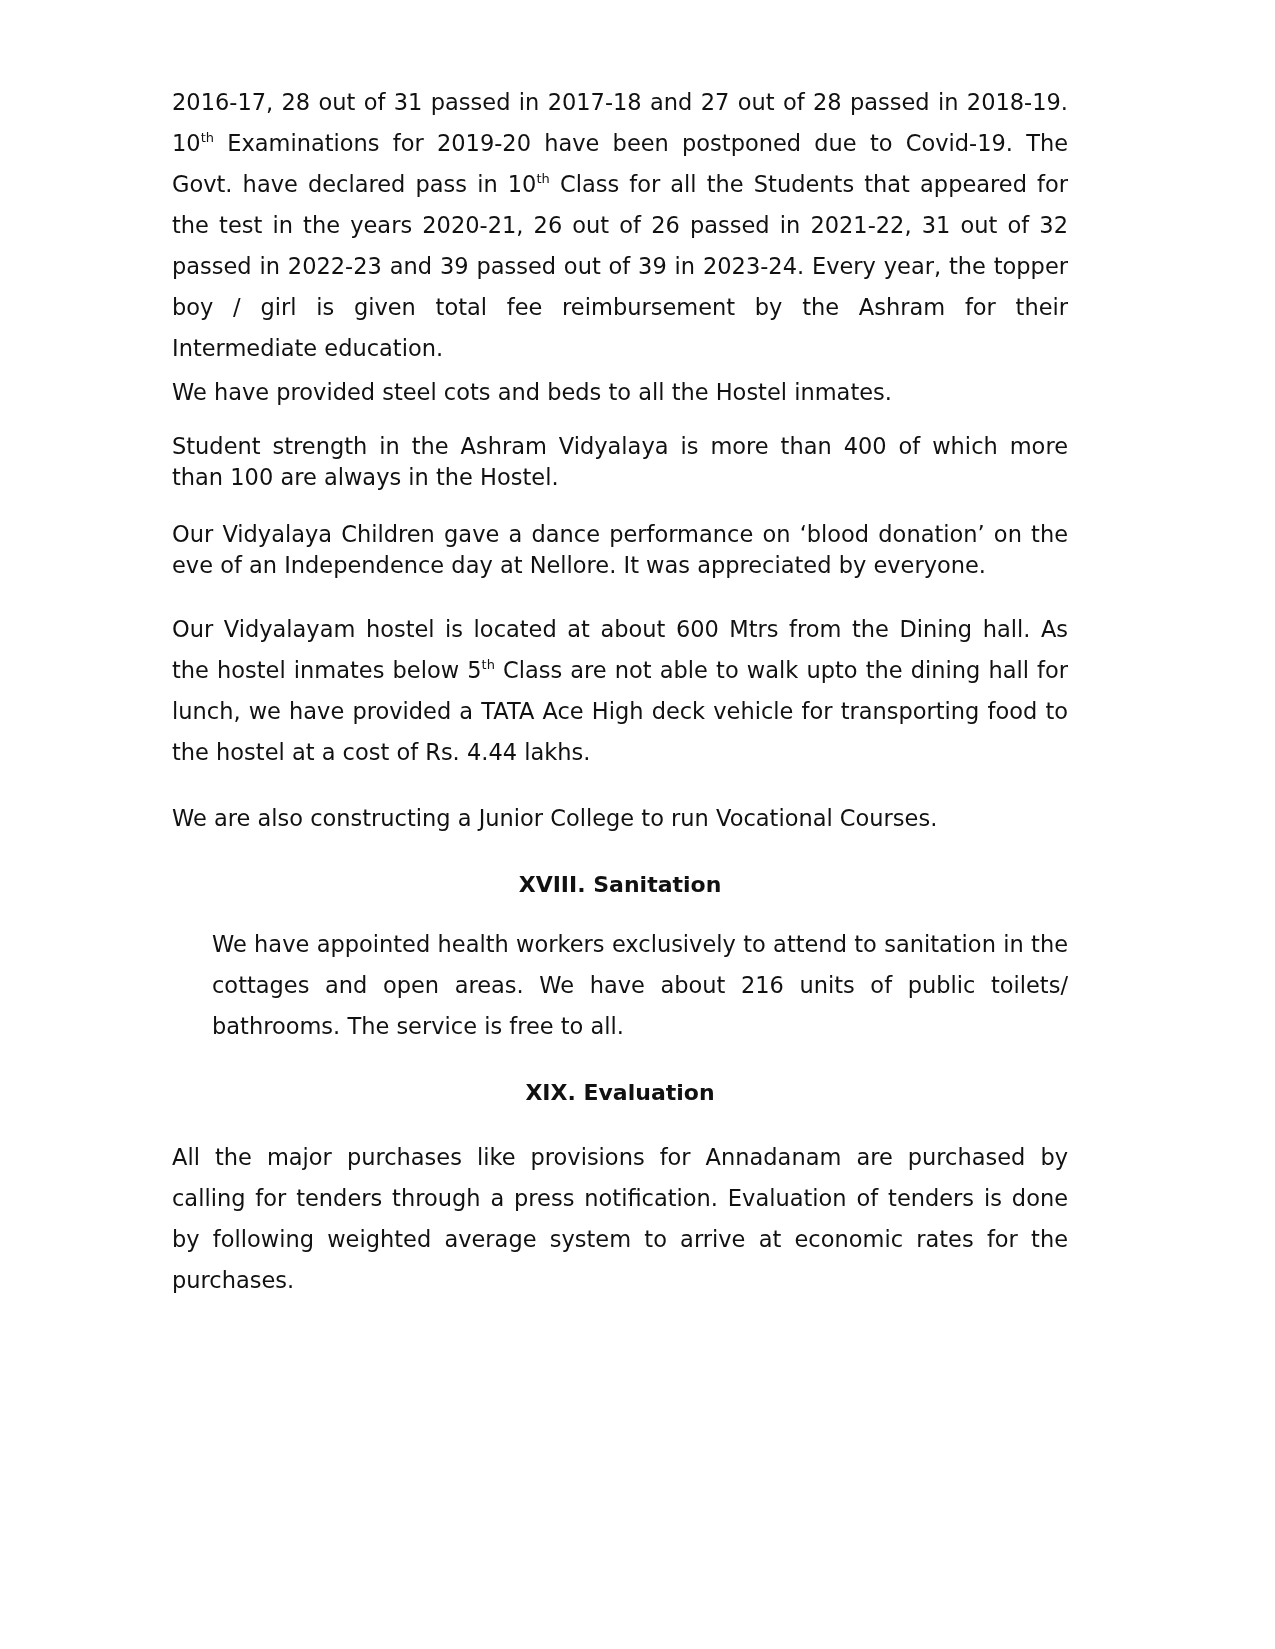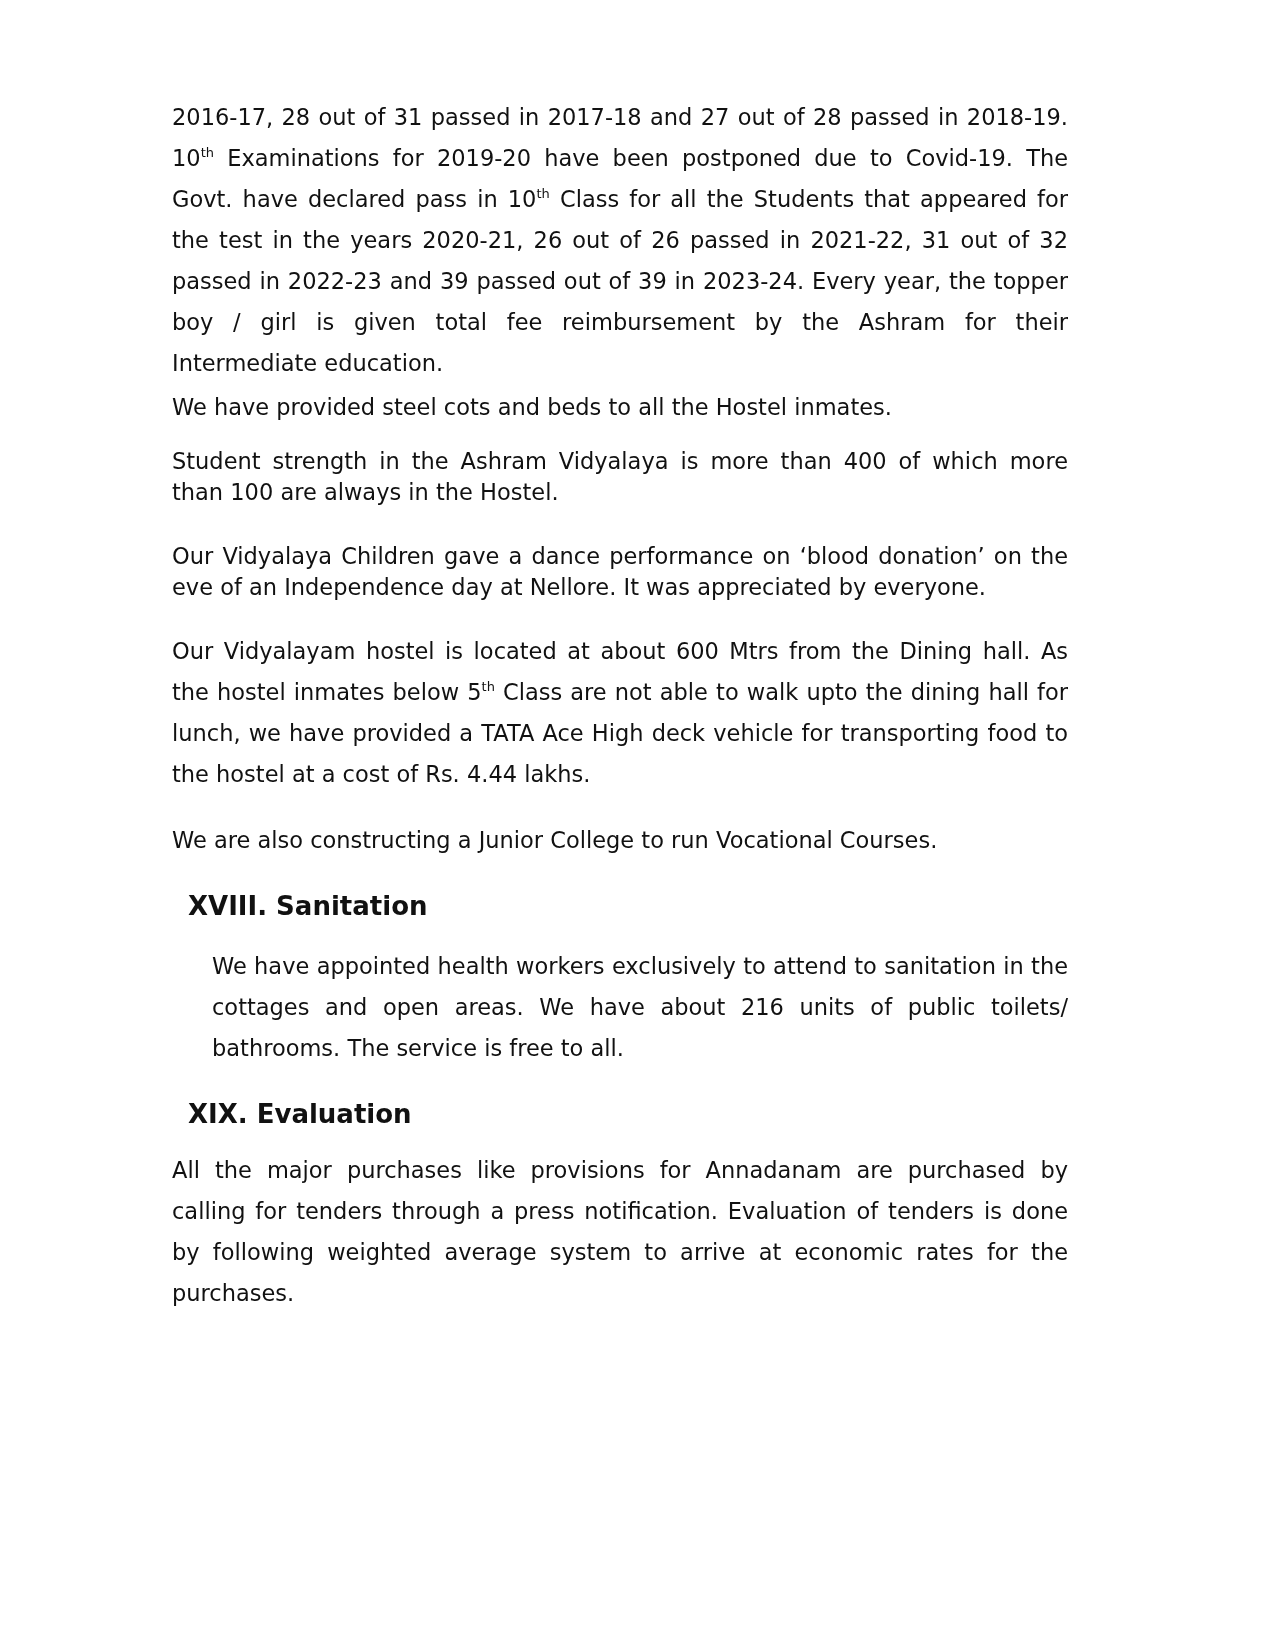--- a/index.html
+++ b/index.html
@@ -1,43 +1,43 @@
 <!DOCTYPE html>
 <html><head>
 <meta charset="utf-8">
 <style>
   html, body { margin: 0; padding: 0; background: #ffffff; }
   body { width: 1275px; height: 1649px; position: relative; overflow: hidden;
          font-family: "DejaVu Sans", sans-serif; color: #111111; }
-  .page { position: absolute; left: 172px; top: 97px; width: 896px; }
+  .page { position: absolute; left: 172px; top: 82px; width: 896px; }
   p { margin: 0; font-size: 22.5px; text-align: justify; text-align-last: left; }
   .lh-wide { line-height: 41px; }
   .lh-narrow { line-height: 31.5px; }
-  h2 { margin: 16px; font-size: 26px; font-weight: bold; line-height: 31px; }
+  h2 { margin: 8px; font-size: 22px; font-weight: bold; line-height: 31px; text-align: center; }
   sup { font-size: 13px; vertical-align: 9px; line-height: 0; }
 </style>
 </head>
 <body>
 
 <div class="page">
 
   <p class="lh-wide"><span>2016-17, 28 out of 31 passed in 2017-18 and 27 out of 28 passed in 2018-19. 10</span><sup>th</sup><span> Examinations for 2019-20 have been postponed due to Covid-19. The Govt. have declared pass in 10</span><sup>th</sup><span> Class for all the Students that appeared for the test in the years 2020-21, 26 out of 26 passed in 2021-22, 31 out of 32 passed in 2022-23 and 39 passed out of 39 in 2023-24. Every year, the topper boy / girl is given total fee reimbursement by the Ashram for their Intermediate education.</span></p>
 
   <p class="lh-narrow" style="margin-top:8px;">We have provided steel cots and beds to all the Hostel inmates.</p>
 
   <p class="lh-narrow" style="margin-top:22px;">Student strength in the Ashram Vidyalaya is more than 400 of which more than 100 are always in the Hostel.</p>
 
-  <p class="lh-narrow" style="margin-top:32px;">Our Vidyalaya Children gave a dance performance on ‘blood donation’ on the eve of an Independence day at Nellore. It was appreciated by everyone.</p>
+  <p class="lh-narrow" style="margin-top:25px;">Our Vidyalaya Children gave a dance performance on ‘blood donation’ on the eve of an Independence day at Nellore. It was appreciated by everyone.</p>
 
   <p class="lh-wide" style="margin-top:27px;"><span>Our Vidyalayam hostel is located at about 600 Mtrs from the Dining hall. As the hostel inmates below 5</span><sup>th</sup><span> Class are not able to walk upto the dining hall for lunch, we have provided a TATA Ace High deck vehicle for transporting food to the hostel at a cost of Rs. 4.44 lakhs.</span></p>
 
   <p class="lh-narrow" style="margin-top:30px;">We are also constructing a Junior College to run Vocational Courses.</p>
 
   <h2 style="margin-top:35px;">XVIII. Sanitation</h2>
 
   <p class="lh-wide" style="margin-top:24px;margin-left:40px;">We have appointed health workers exclusively to attend to sanitation in the cottages and open areas. We have about 216 units of public toilets/ bathrooms. The service is free to all.</p>
 
   <h2 style="margin-top:30px;">XIX. Evaluation</h2>
 
-  <p class="lh-wide" style="margin-top:20px;">All the major purchases like provisions for Annadanam are purchased by calling for tenders through a press notification. Evaluation of tenders is done by following weighted average system to arrive at economic rates for the purchases.</p>
+  <p class="lh-wide" style="margin-top:29px;">All the major purchases like provisions for Annadanam are purchased by calling for tenders through a press notification. Evaluation of tenders is done by following weighted average system to arrive at economic rates for the purchases.</p>
 
 
 </div>
 
 </body></html>

